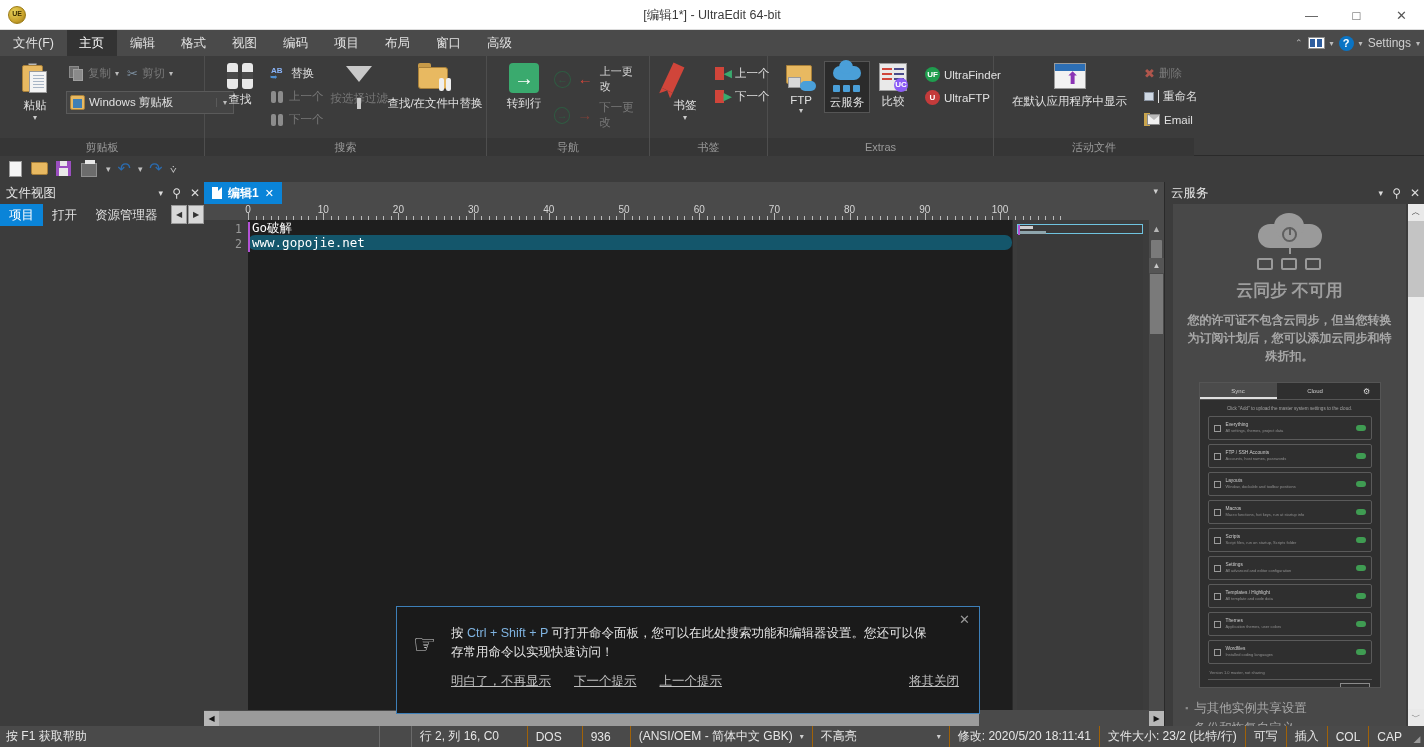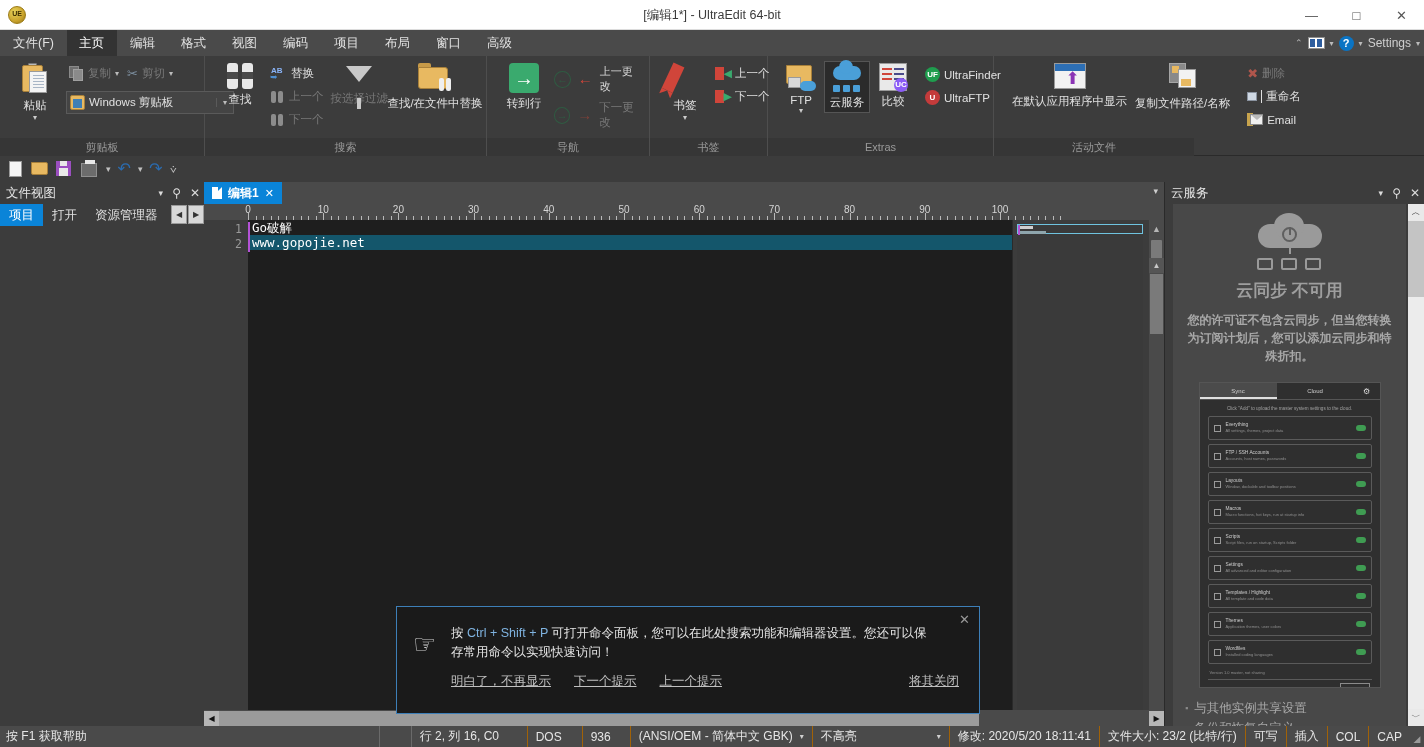--- a/index.html
+++ b/index.html
@@ -320,21 +320,21 @@
   .edit-area { position: relative; height: 506px; background: #1e1e1e; display: flex; }
   .gutter {
     width: 44px; background: #3c3c3c; padding-top: 2px; text-align: right;
     color: #9a9a9a; font-size: 11.5px; font-family: "DejaVu Sans Mono", monospace;
   }
   .gutter div { height: 15px; line-height: 15px; padding-right: 6px; }
   .code {
     flex: 1; background: #1e1e1e; position: relative;
     font-family: "DejaVu Sans Mono", monospace; font-size: 12.5px;
   }
-  .code-line { height: 15px; line-height: 15px; padding-left: 4px; color: #ffffff; white-space: pre; }
+  .code-line { height: 15px; line-height: 15px; padding-left: 4px; color: #ffffff; white-space: pre; border-radius: 7px; }
   .code-line.selected { background: #14566b; }
   .caret-bar { position: absolute; left: 0px; top: 2px; width: 2px; height: 30px; background: #b452d6; }
 
   .minimap {
     width: 152px; background: #3c3c3c; border-left: 1px solid #2a2a2a; position: relative; padding: 4px;
   }
   .minimap-inner { position: relative; width: 126px; height: 100%; background: #3a3a3a; }
   .mm-view {
     position: absolute; left: 0; top: 0; width: 126px; height: 10px;
     border: 1px solid #6fc3df;
@@ -686,27 +686,20 @@
     </div>
 
     <div class="rgroup" style="width:320px; border-right:none;">
       <div class="rgroup-body">
         <div class="big-btn" style="margin-left:8px;">
           <span class="winup-ico ico">
               <span class="bar"></span>
               <span class="up">⬆</span>
             </span>
           <span class="lbl" style="margin-top:5px;">在默认应用程序中显示</span>
-        </div>
-        <div class="big-btn">
-          <span class="copypath-ico ico">
-              <span class="p1"></span>
-              <span class="p2"></span>
-            </span>
-          <span class="lbl" style="margin-top:7px;">复制文件路径/名称</span>
         </div>
         <div class="stack" style="margin-left:10px; padding-top:1px;">
           <div class="small-btn dim">
             <span class="x-del ico">✖</span>
             <span>删除</span>
           </div>
           <div class="small-btn">
             <span class="rename-ico ico">
                 <span class="bx"></span>
                 <span class="cursor"></span>

